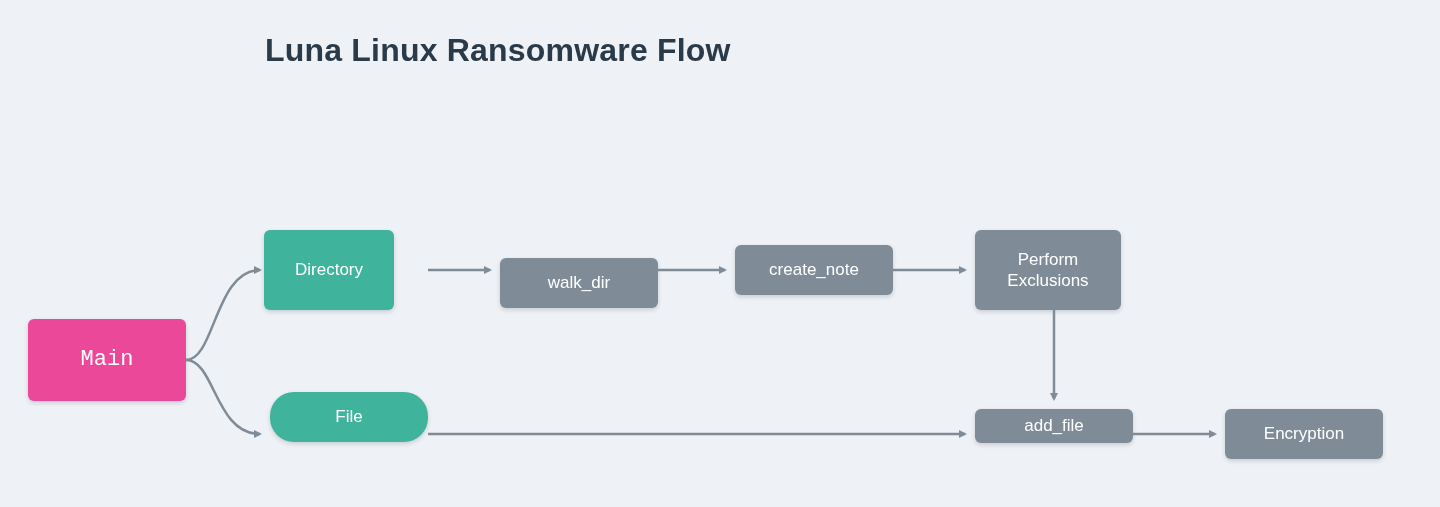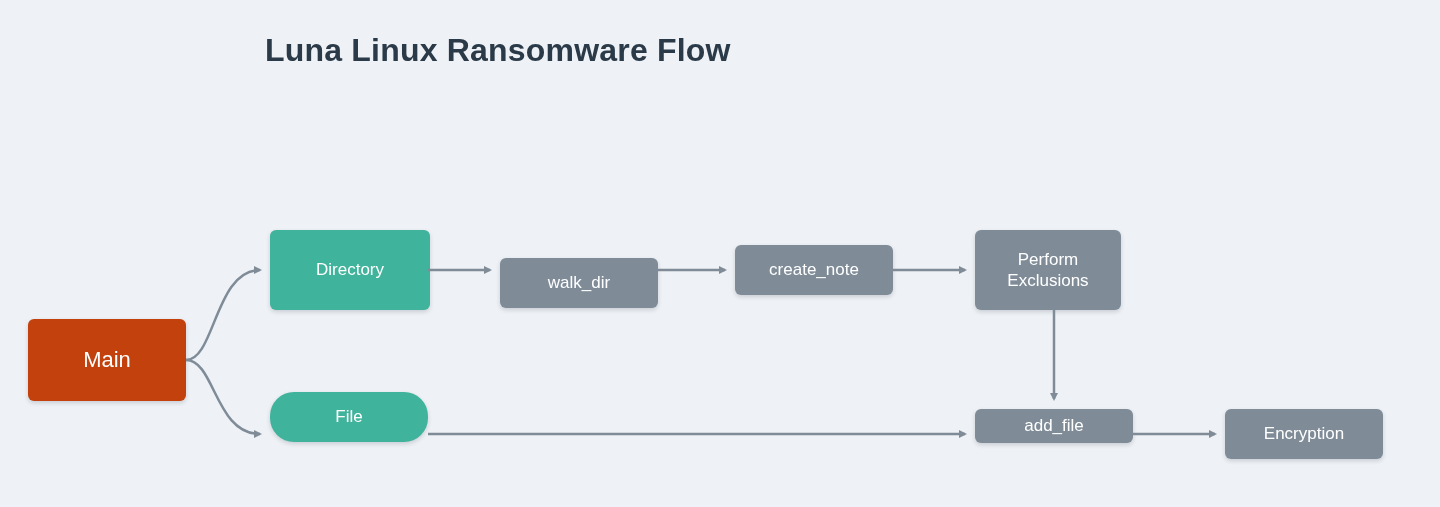--- a/index.html
+++ b/index.html
@@ -31,21 +31,21 @@
     justify-content: center;
     text-align: center;
     border-radius: 6px;
     box-shadow: 0 2px 4px rgba(40,55,70,0.18);
     font-size: 17px;
     line-height: 1.25;
     color: #ffffff;
     padding: 4px 8px;
     box-sizing: border-box;
   }
-  .teal-dark { background: #c2410c; }
+  .teal-dark { background: #ec4899; font-family: Liberation Mono, monospace; }
   .teal      { background: #3fb39b; }
   .slate     { background: #7f8c98; }
   svg.arrows {
     position: absolute;
     inset: 0;
     width: 1440px;
     height: 507px;
     pointer-events: none;
   }
 </style>
@@ -53,21 +53,21 @@
 <body>
 
 <div class="canvas">
 
   <div class="title">Luna Linux Ransomware Flow</div>
 
   <div class="node teal-dark" style="left:28px; top:319px; width:158px; height:82px; font-size:22px;">
     <span>Main</span>
   </div>
 
-  <div class="node teal" style="left:270px; top:230px; width:160px; height:80px;">
+  <div class="node teal" style="left:264px; top:230px; width:130px; height:80px;">
     <span>Directory</span>
   </div>
 
   <div class="node teal" style="left:270px; top:392px; width:158px; height:50px;border-radius:24px;">
     <span>File</span>
   </div>
 
   <div class="node slate" style="left:500px; top:258px; width:158px; height:50px;">
     <span>walk_dir</span>
   </div>

